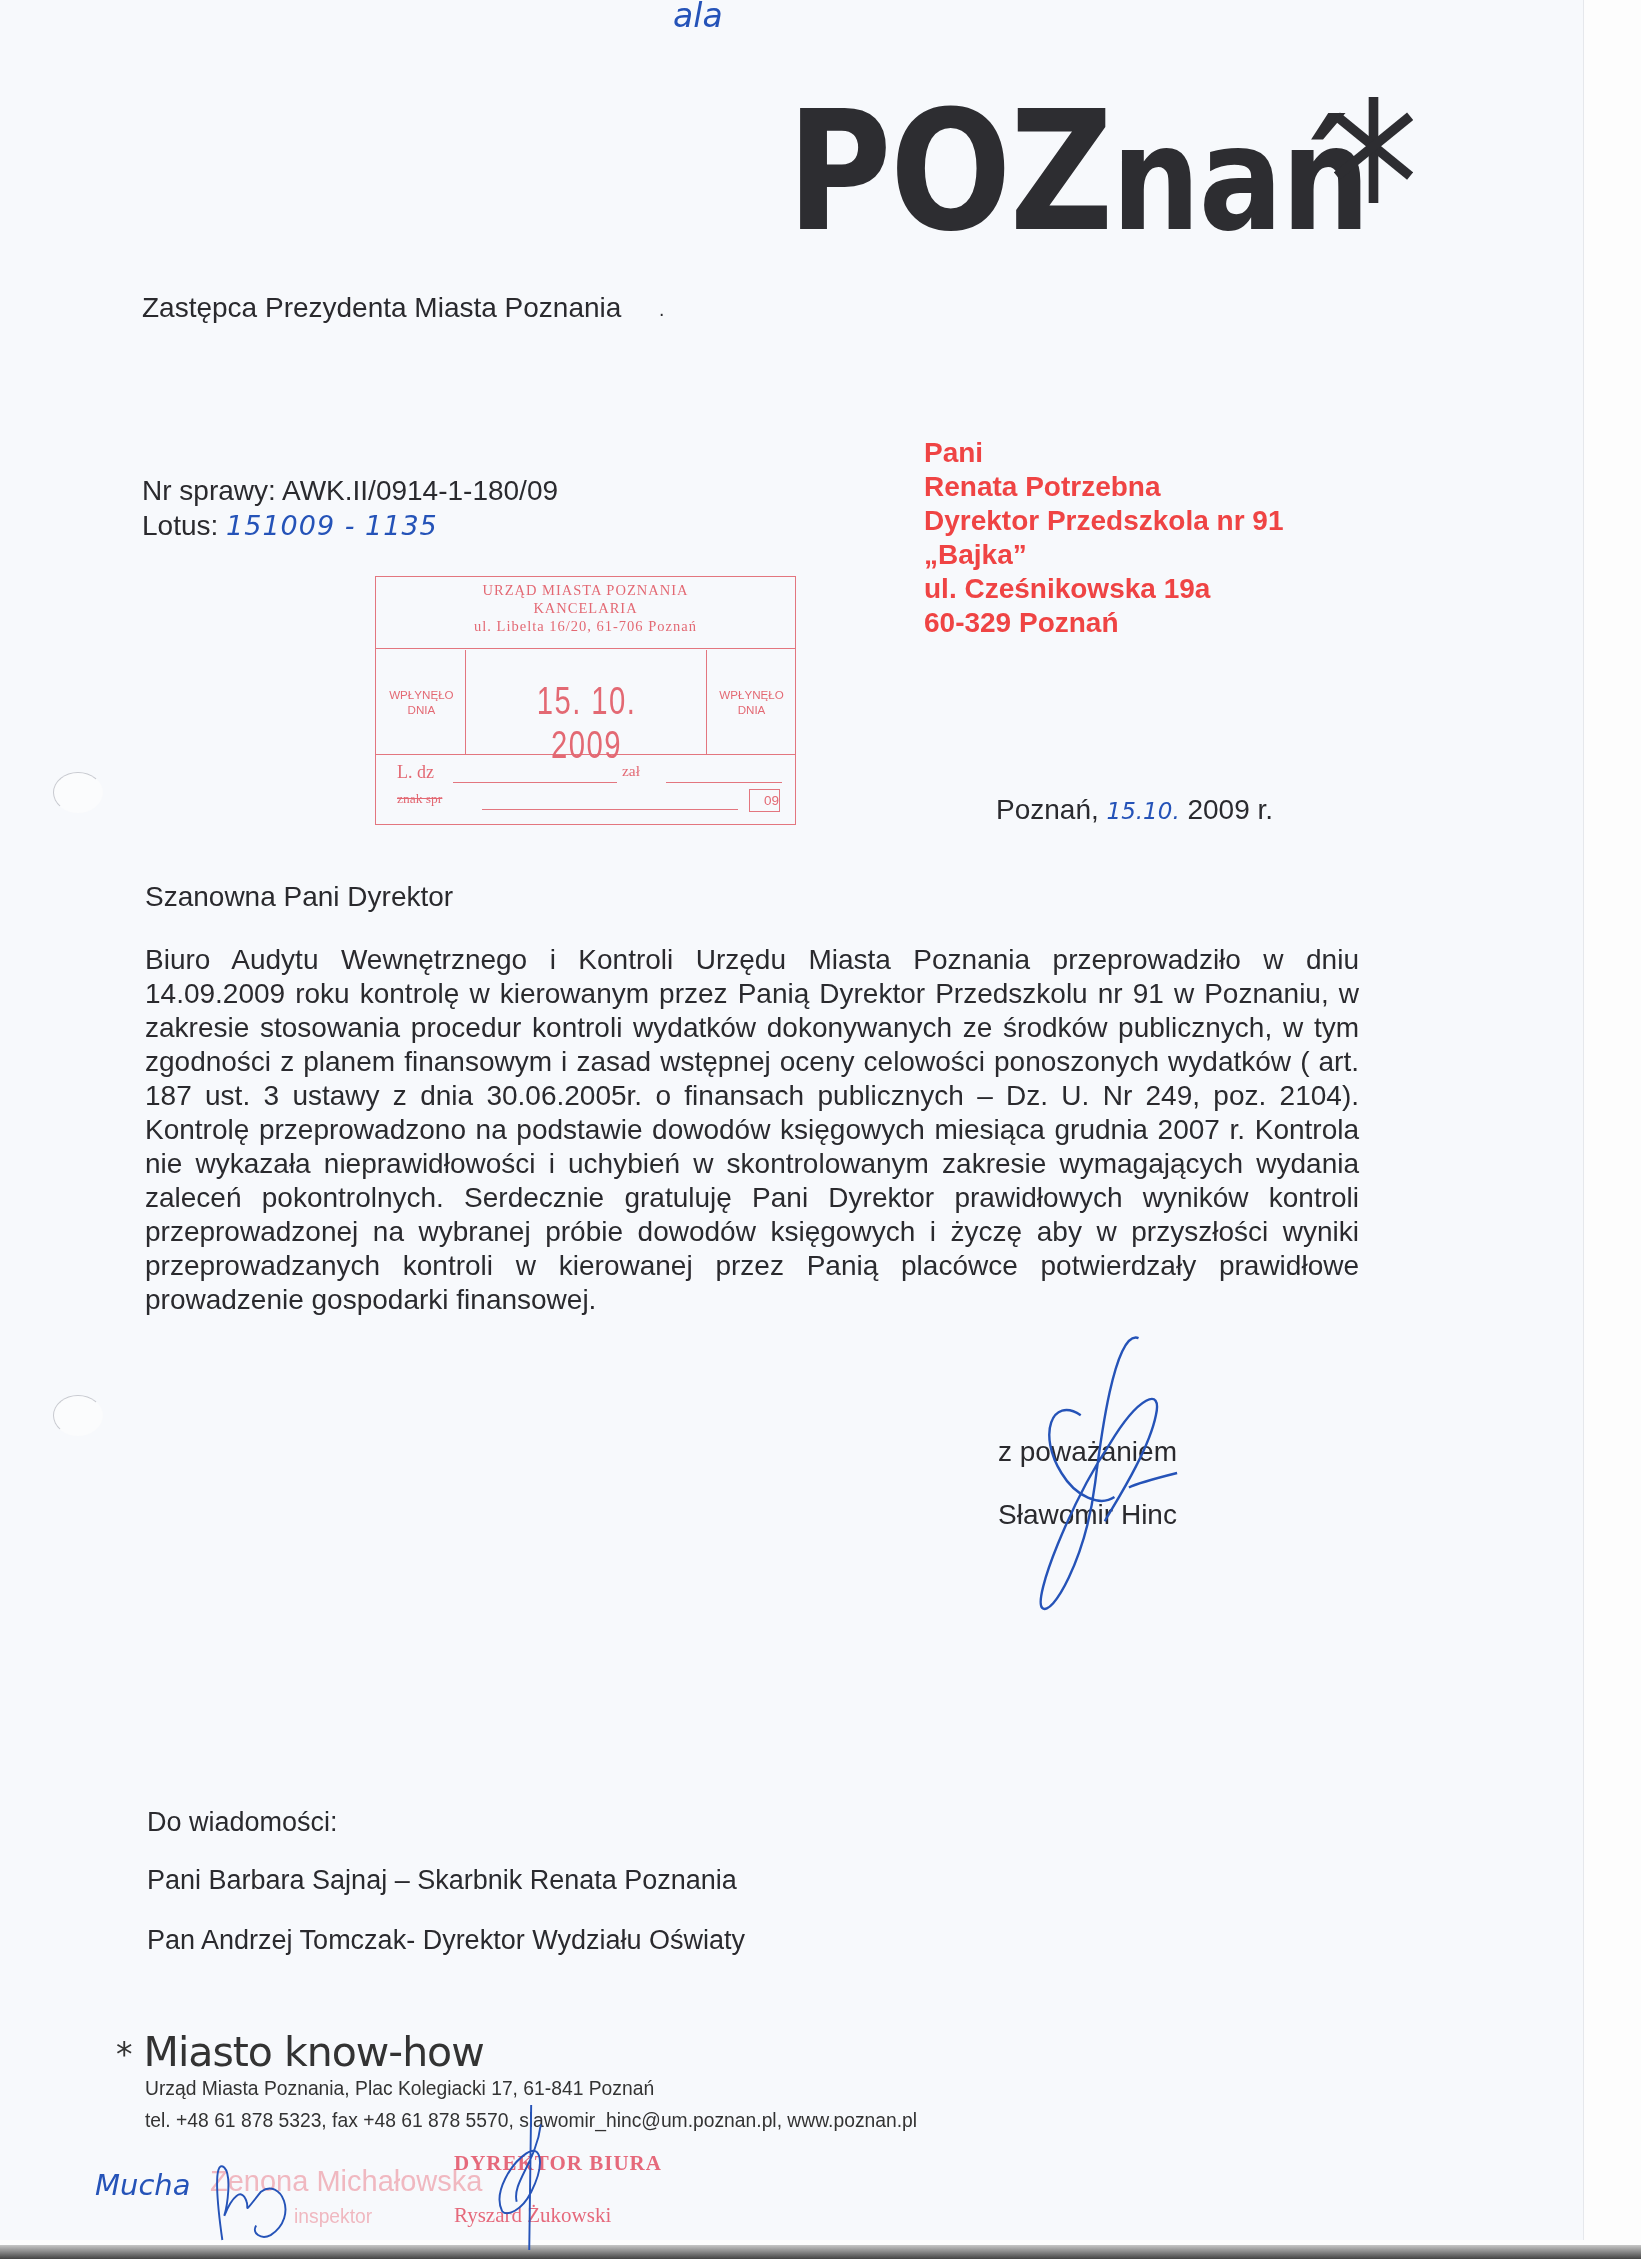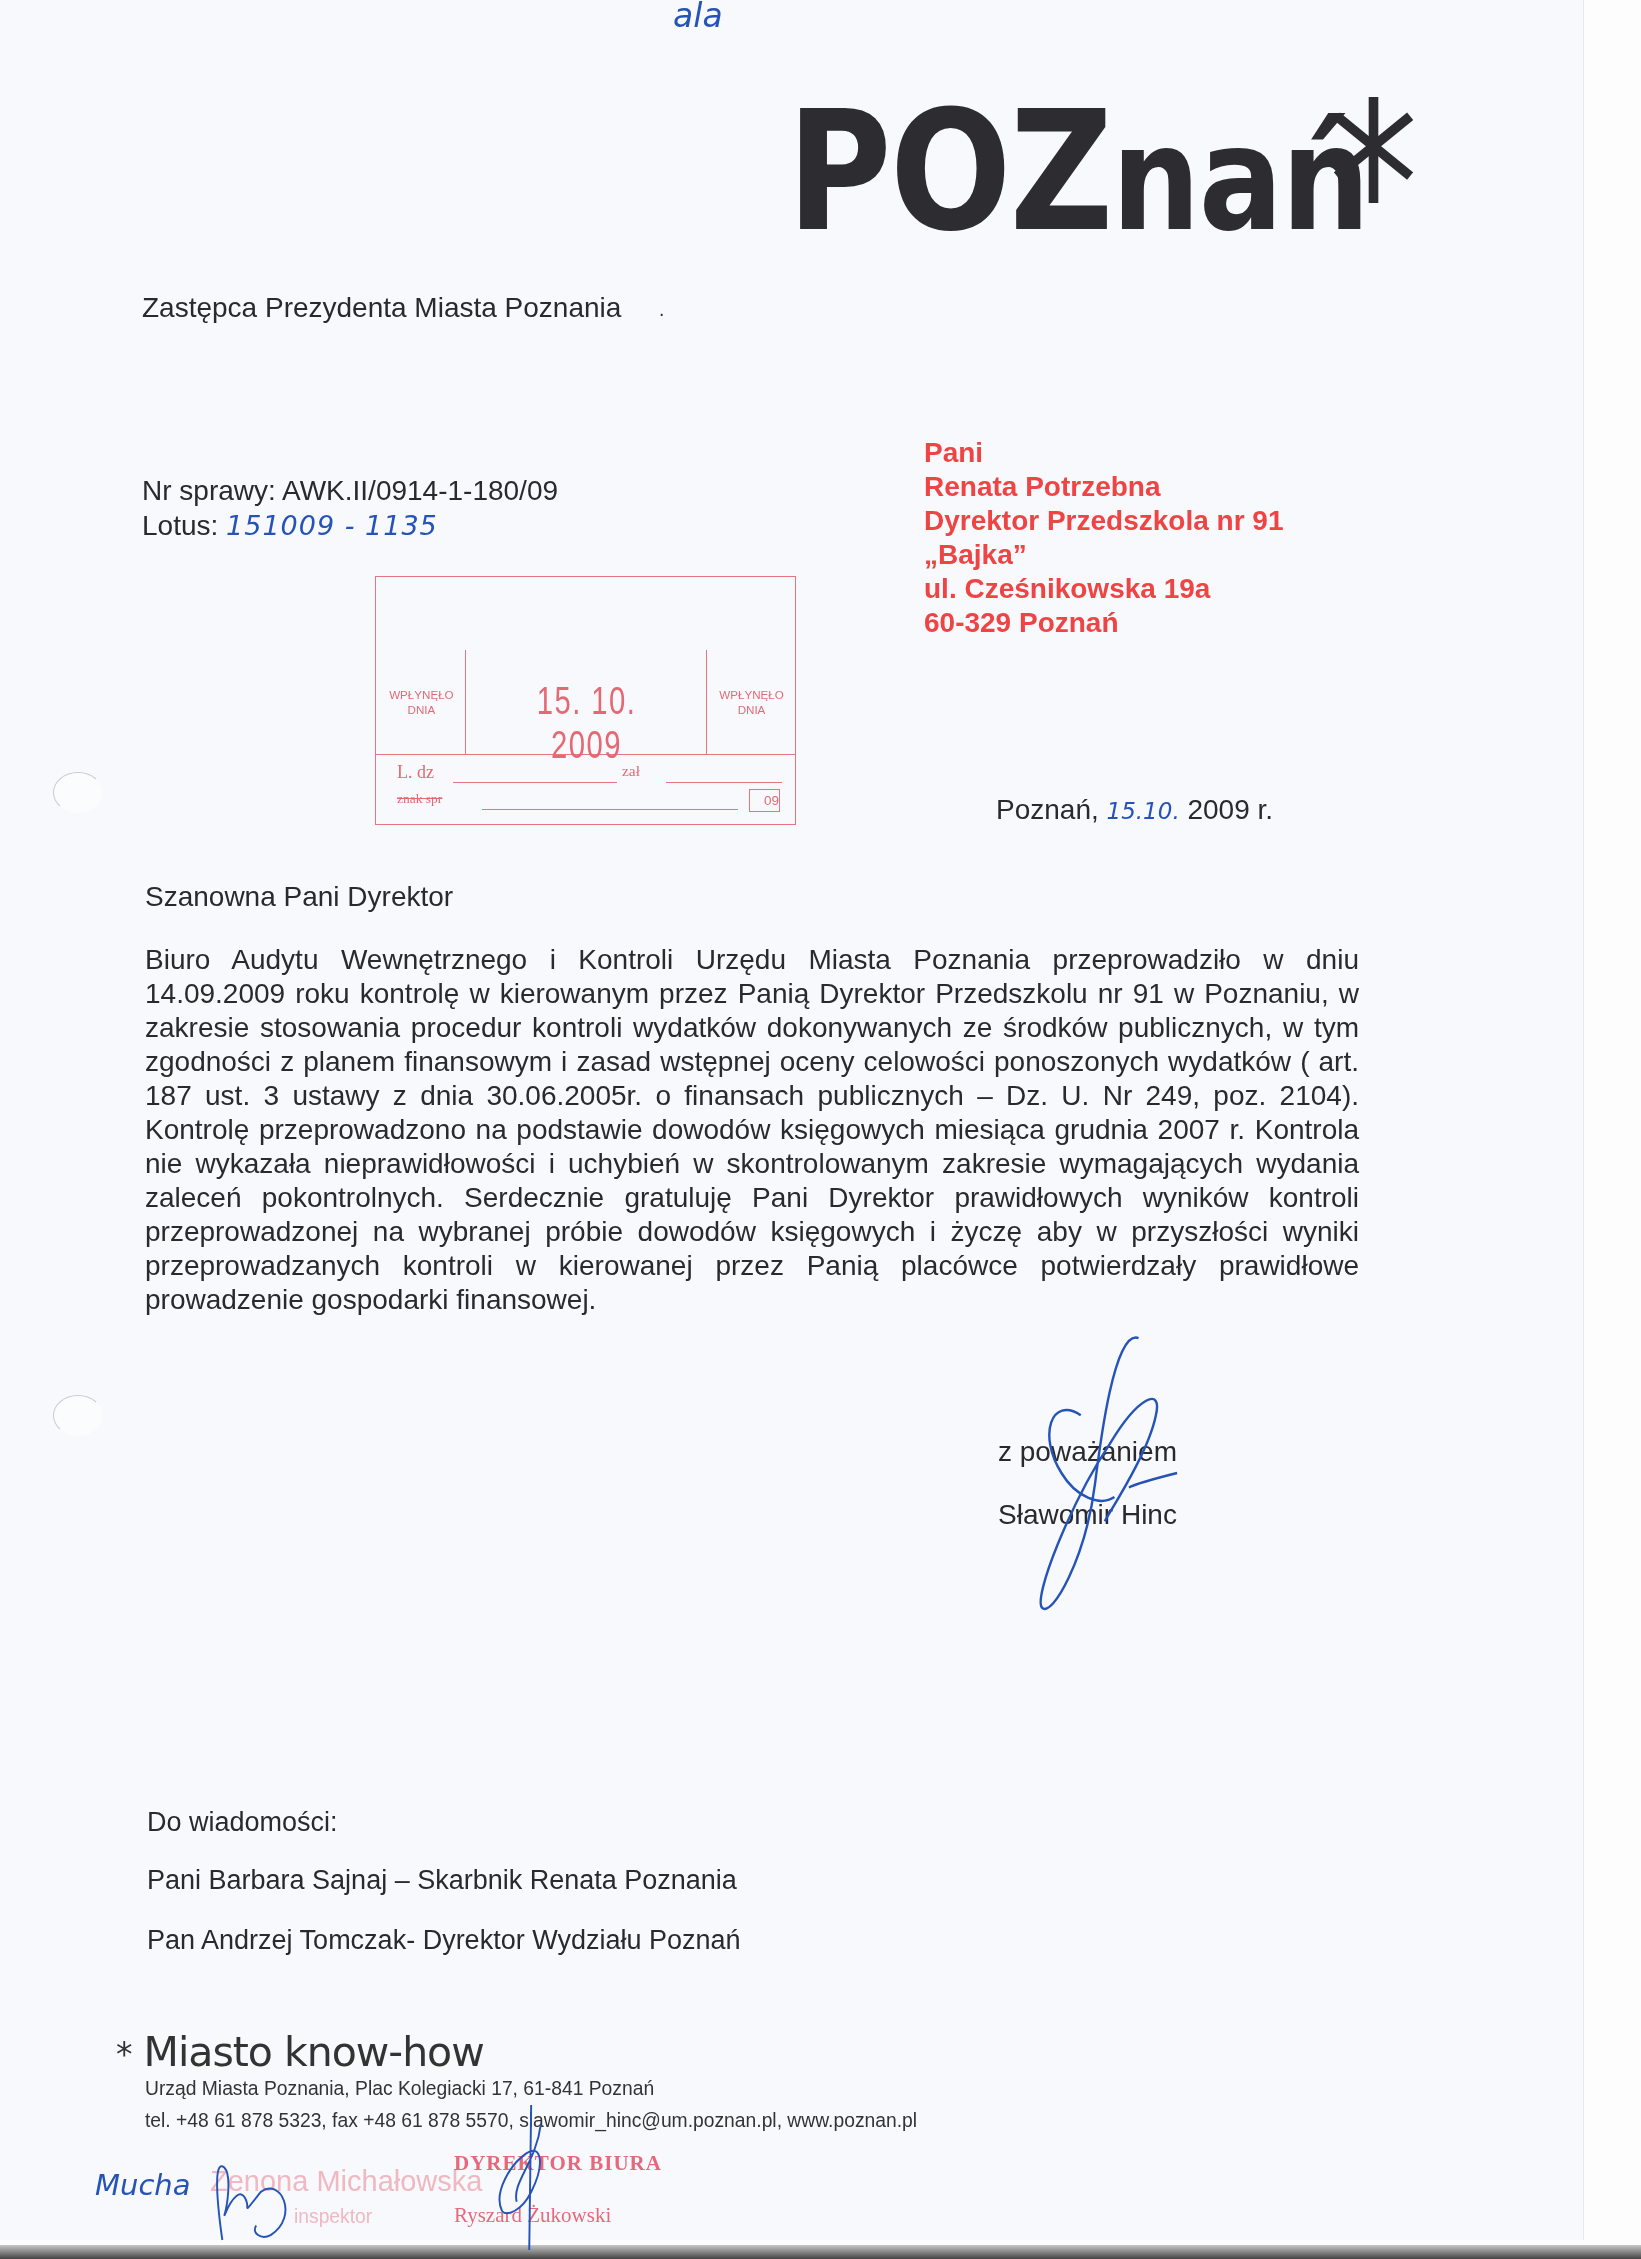--- a/index.html
+++ b/index.html
@@ -106,20 +106,25 @@
 <div class="address">
   <div>Pani</div>
   <div>Renata Potrzebna</div>
   <div>Dyrektor Przedszkola nr 91</div>
   <div>„Bajka”</div>
   <div>ul. Cześnikowska 19a</div>
   <div>60-329 Poznań</div>
 </div>
 
 <div class="stamp">
+  <div class="hdr">
+    <div style="margin-top:3.9px;">URZĄD MIASTA POZNANIA</div>
+    <div>KANCELARIA</div>
+    <div>ul. Libelta 16/20, 61-706 Poznań</div>
+  </div>
   <div class="mid">
     <div class="lbl" style="left:1.9px;">
       <div>WPŁYNĘŁO</div>
       <div>DNIA</div>
     </div>
     <div class="vl" style="left:89px;"></div>
     <div class="date">15. 10. 2009</div>
     <div class="vl" style="left:330px;"></div>
     <div class="lbl" style="left:332px;">
       <div>WPŁYNĘŁO</div>
@@ -146,21 +151,21 @@
 <div class="body-text">Biuro Audytu Wewnętrznego i Kontroli Urzędu Miasta Poznania przeprowadziło w dniu 14.09.2009 roku kontrolę w kierowanym przez Panią Dyrektor Przedszkolu nr 91 w Poznaniu, w zakresie stosowania procedur kontroli wydatków dokonywanych ze środków publicznych, w tym zgodności z planem finansowym i zasad wstępnej oceny celowości ponoszonych wydatków ( art. 187 ust.  3 ustawy z dnia 30.06.2005r. o finansach publicznych – Dz. U. Nr 249, poz. 2104). Kontrolę przeprowadzono na podstawie dowodów księgowych miesiąca grudnia 2007 r. Kontrola nie wykazała nieprawidłowości i uchybień w skontrolowanym zakresie wymagających wydania zaleceń pokontrolnych. Serdecznie gratuluję Pani Dyrektor prawidłowych wyników kontroli przeprowadzonej na wybranej próbie dowodów księgowych i życzę aby w przyszłości wyniki przeprowadzanych kontroli w kierowanej przez Panią placówce potwierdzały  prawidłowe prowadzenie gospodarki finansowej.</div>
 
 <div class="abs t-30" style="left:998px; top:1436px;">z  poważaniem</div>
 <div class="abs t-30" style="left:998px; top:1499px;">Sławomir Hinc</div>
 <svg class="sig" style="left:994px; top:1328px;" width="212" height="290" viewBox="0 0 220 300">
   <path d="M150 10 C125 0 110 120 105 160 C95 240 60 300 50 290 C40 280 80 180 120 120 C150 70 175 60 168 90 C160 130 120 190 115 200 M90 90 C60 70 45 110 70 150 C85 175 110 185 125 175 M140 165 C150 160 170 155 190 150" stroke="#2553b8" stroke-width="2.5" fill="none"></path>
 </svg>
 
 <div class="cc" style="top:1807px;">Do wiadomości:</div>
 <div class="cc" style="top:1865px;">Pani Barbara Sajnaj – Skarbnik Renata Poznania</div>
-<div class="cc" style="top:1925px;">Pan Andrzej Tomczak- Dyrektor Wydziału Poznań</div>
+<div class="cc" style="top:1925px;">Pan Andrzej Tomczak- Dyrektor Wydziału Oświaty</div>
 
 <div class="footer-tag"><span style="font-size:33px;">*</span> <span>Miasto know-how</span></div>
 <div class="footer-line" style="top:2078px;">Urząd Miasta Poznania, Plac Kolegiacki 17, 61-841 Poznań</div>
 <div class="footer-line" style="top:2110px;">tel. +48 61 878 5323, fax +48 61 878 5570, slawomir_hinc@um.poznan.pl, www.poznan.pl</div>
 
 <div class="pale-stamp" style="left:210px; top:2165px; font-size:29px;text-align:center;">Zenona Michałowska</div>
 <div class="pale-stamp" style="left:294px; top:2206px; font-size:19.3px;">inspektor</div>
 <div class="red-stamp" style="left:454px; top:2151px; font-size:21px; font-weight:bold; letter-spacing:1px;">DYREKTOR BIURA</div>
 <div class="red-stamp" style="left:454px; top:2203px; font-size:21px;">Ryszard Żukowski</div>
 <div class="abs hand" style="left:95px; top:2168px; font-size:29px;">Mucha</div>

